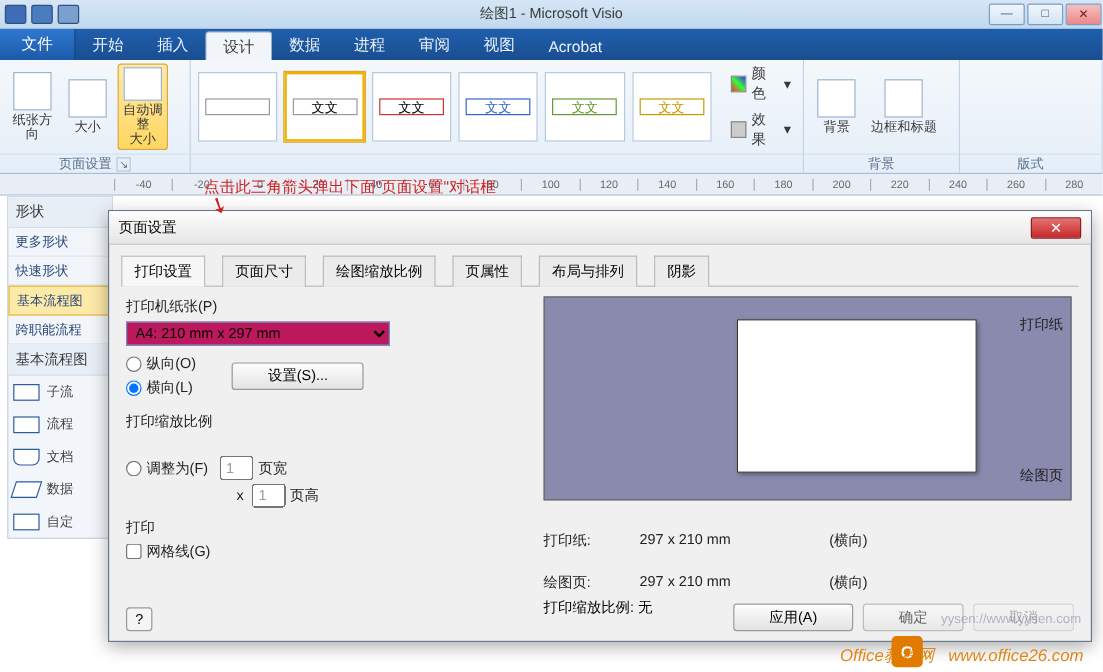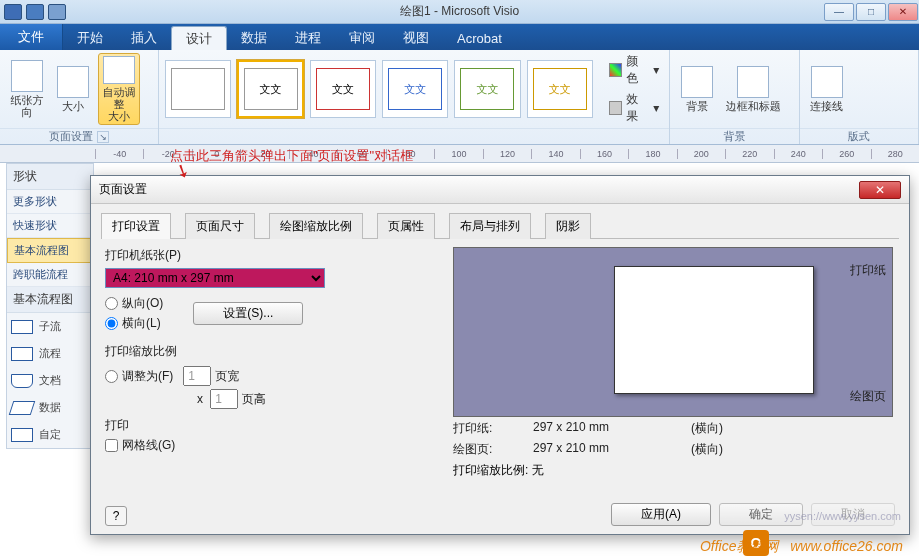--- a/index.html
+++ b/index.html
@@ -25,21 +25,21 @@
 .ribbon { height:95px; background:linear-gradient(#f4f8fc,#e5eef8); border-bottom:1px solid #a5bcd6; display:flex; }
 .rgroup { border-right:1px solid #c3d4e6; display:flex; flex-direction:column; }
 .rgroup-body { flex:1; display:flex; align-items:center; gap:4px; padding:2px 6px;}
 .rgroup-label { height:16px; font-size:11px; color:#5a6f8a; text-align:center; border-top:1px solid #d5e2f0; display:flex; align-items:center; justify-content:center; gap:4px;}
 .rgroup-label .launcher { font-size:9px; border:1px solid #b5c9df; width:12px; height:12px; display:inline-flex; align-items:center; justify-content:center; color:#5a6f8a;}
 .big-btn { width:42px; height:72px; display:flex; flex-direction:column; align-items:center; justify-content:center; gap:2px; font-size:11px; color:#3a3a3a; border-radius:3px; padding:2px; text-align:center; line-height:1.1;}
 .big-btn.active { background:linear-gradient(#ffe9a8,#ffd760); border:1px solid #d6a93a;}
 .big-btn .ico { width:32px; height:32px; background:#fff; border:1px solid #9ab3d0; }
 .theme-thumb { width:68px; height:58px; background:#fff; border:1px solid #b5c9df; display:inline-flex; align-items:center; justify-content:center; position:relative;}
 .theme-thumb.sel { border:2px solid #f0b000; box-shadow:0 0 0 1px #d6a93a;}
-.theme-thumb .mini { width:54px; height:42px; border:1px solid #999; display:flex; align-items:center; justify-content:center; font-size:11px;}
+.theme-thumb .mini { width:54px; height:14px; border:1px solid #999; display:flex; align-items:center; justify-content:center; font-size:11px;}
 .small-line { display:flex; align-items:center; gap:4px; font-size:12px; color:#3a3a3a; padding:1px 4px;}
 .small-line .sw { width:14px; height:14px; border:1px solid #888; background:linear-gradient(45deg,#f33,#3f3,#33f);}
 
 
 .ruler-row { height:18px; background:#e9eef5; border-bottom:1px solid #b5c5d8; display:flex; font-size:9px; color:#667; align-items:center; padding-left:95px; gap:0; overflow:hidden;}
 .ruler-row span { width:50px; display:inline-block; text-align:center; border-left:1px solid #aab;}
 
 
 .annot { position:absolute; top:147px; left:170px; color:#d02020; font-size:13px; z-index:5;}
 .annot-arrow { position:absolute; top:160px; left:175px; color:#d02020; font-size:18px; transform:rotate(25deg); z-index:5;}
@@ -63,21 +63,21 @@
 .dlg-left { width:330px; font-size:12px; color:#222;}
 .dlg-left .sect { margin-bottom:8px;}
 .dlg-left label { display:flex; align-items:center; gap:4px; margin:3px 0;}
 .dlg-left select,.dlg-left input[type=text]{ font-size:12px; padding:1px 3px;}
 .paper-select { width:220px; background:#be185d; border:1px solid #6a8fbf;}
 .btn { padding:2px 29px; font-size:12px; background:linear-gradient(#fdfdfd,#e3e3e3); border:1px solid #9a9a9a; border-radius:3px;}
 .dlg-right { flex:1; }
 .preview-box { width:440px; height:170px; background:#8a8aaf; border:1px solid #666; position:relative;}
 .preview-page { position:absolute; top:18px; left:160px; width:200px; height:128px; background:#fff; border:1px solid #333; box-shadow:2px 2px 4px rgba(0,0,0,.4);}
 .preview-lbl { position:absolute; right:6px; font-size:12px; color:#222;}
-.info-grid { display:grid; grid-template-columns:80px 130px 60px; font-size:12px; color:#222; margin-top:3px; row-gap:4px;}
+.info-grid { display:grid; grid-template-columns:80px 130px 60px; font-size:12px; color:#222; margin-top:25px; row-gap:18px;}
 .dlg-footer { position:absolute; bottom:8px; right:14px; display:flex; gap:8px;}
 .dlg-footer .btn{ min-width:72px;}
 .dlg-help { position:absolute; bottom:8px; left:14px; width:22px; height:20px; border:1px solid #9a9a9a; display:flex; align-items:center; justify-content:center; border-radius:3px; background:#f5f5f5;}
 
 
 .wm { position:absolute; bottom:4px; right:16px; font-size:14px; color:#e07b00; font-style:italic; opacity:.9;}
 .wm2 { position:absolute; bottom:38px; right:18px; font-size:11px; color:#88a; opacity:.6;}
 .logo { position:absolute; bottom:4px; right:150px; width:26px; height:26px; background:#e07b00; border-radius:4px; display:flex; align-items:center; justify-content:center; color:#fff; font-weight:bold; font-size:14px;}
 </style>
 </head>
@@ -169,24 +169,20 @@
       <div class="big-btn" style="width:62px">
           <div class="ico"></div>
           <span>边框和标题</span>
         </div>
     </div>
     <div class="rgroup-label">背景</div>
   </div>
 
   <div class="rgroup" style="width:120px">
     <div class="rgroup-body">
-      <div class="big-btn">
-          <div class="ico"></div>
-          <span>连接线</span>
-        </div>
     </div>
     <div class="rgroup-label">版式</div>
   </div>
 </div>
 
 <div class="annot">点击此三角箭头弹出下面"页面设置"对话框</div>
 <div class="annot-arrow">➘</div>
 
 <div class="ruler-row" id="ruler">
     <span>-40</span>
@@ -268,21 +264,21 @@
             <label>
                 <input type="radio" name="o" checked="" style=""> 
                 <span>横向(L)</span>
               </label>
           </div>
           <button class="btn">设置(S)...</button>
         </div>
       </div>
       <div class="sect">
         <div>打印缩放比例</div>
-        <label style="margin-top:6px">
+        <label style="margin-top:20px">
             <input type="radio" name="z" style=""> 
             <span>调整为(F)</span>
           <input type="text" style="width: 28px; margin-left: 6px; color: rgb(153, 153, 153);" value="1"> 
             <span>页宽</span>
         </label>
         <div style="margin-left:92px;margin-top:2px">
           <span>x</span>
           <input type="text" style="width: 28px; margin-left: 4px; color: rgb(153, 153, 153);" value="1"> <span>页高</span>
         </div>
       </div>

